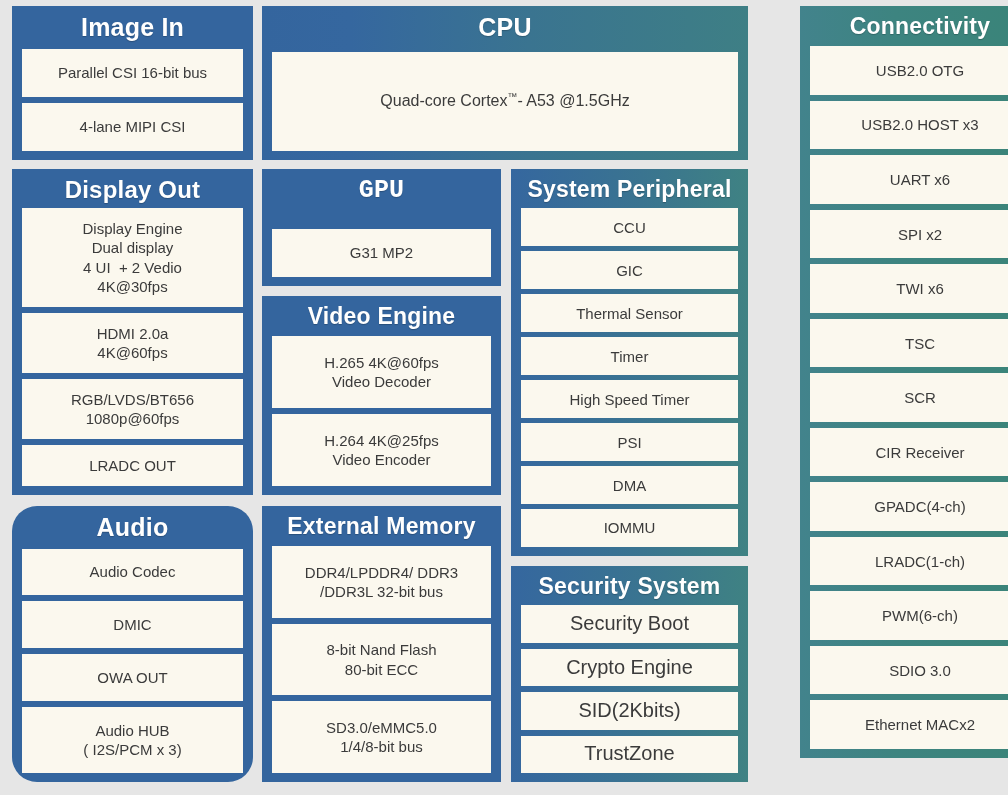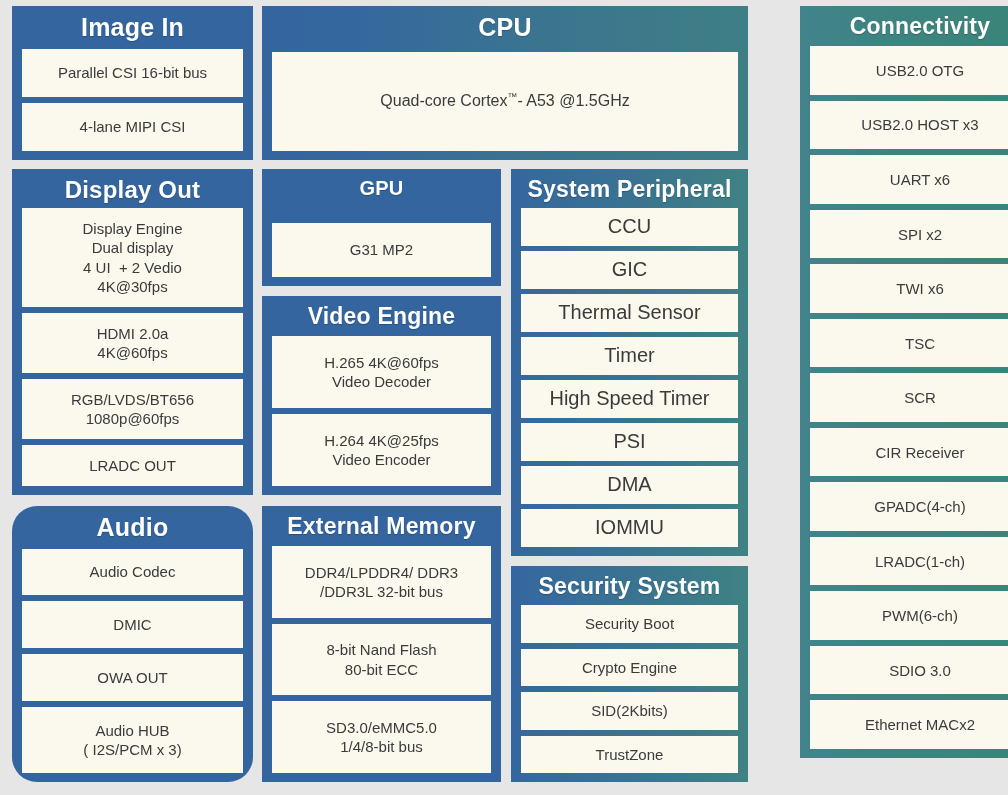--- a/index.html
+++ b/index.html
@@ -85,29 +85,29 @@
   #blk-security      { left: 511px; top: 566px; width: 237px; height: 216px; }
 
   
   #blk-cpu .block-title          { font-size: 25px; margin-bottom: 10px; }
   #blk-cpu .cell                 { font-size: 16px; }
   #blk-image-in .block-title     { font-size: 25px; }
   #blk-display-out .block-title  { font-size: 24px; margin-bottom: 5px; }
   #blk-display-out .items        { gap: 6px; }
   #blk-display-out .cell         { font-size: 15px; }
   #blk-audio .block-title        { font-size: 25px; }
-  #blk-gpu .block-title          { font-size: 20px; margin-bottom: 24px; }
+  #blk-gpu .block-title          { font-size: 25px; margin-bottom: 24px; font-family: Liberation Mono, monospace; }
   #blk-video-engine .block-title { font-size: 23px; }
   #blk-ext-memory .block-title   { font-size: 23px; }
   #blk-sys-periph .block-title   { font-size: 23px; margin-bottom: 6px; }
   #blk-sys-periph .items         { gap: 5px; }
-  #blk-sys-periph .cell          { font-size: 20px; }
+  #blk-sys-periph .cell          { font-size: 15px; }
   #blk-security .block-title     { font-size: 23px; margin-bottom: 6px; }
   #blk-security .items           { gap: 6px; }
-  #blk-security .cell            { font-size: 15px; }
+  #blk-security .cell            { font-size: 20px; }
   #blk-connectivity .block-title { font-size: 23px; margin-bottom: 7px; }
   #blk-connectivity .items       { }
   #blk-connectivity .cell        { font-size: 15px; }
 
   sup { font-size: 0.62em; vertical-align: super; line-height: 0; }
 </style>
 </head>
 <body>
 
 <div id="diagram">

